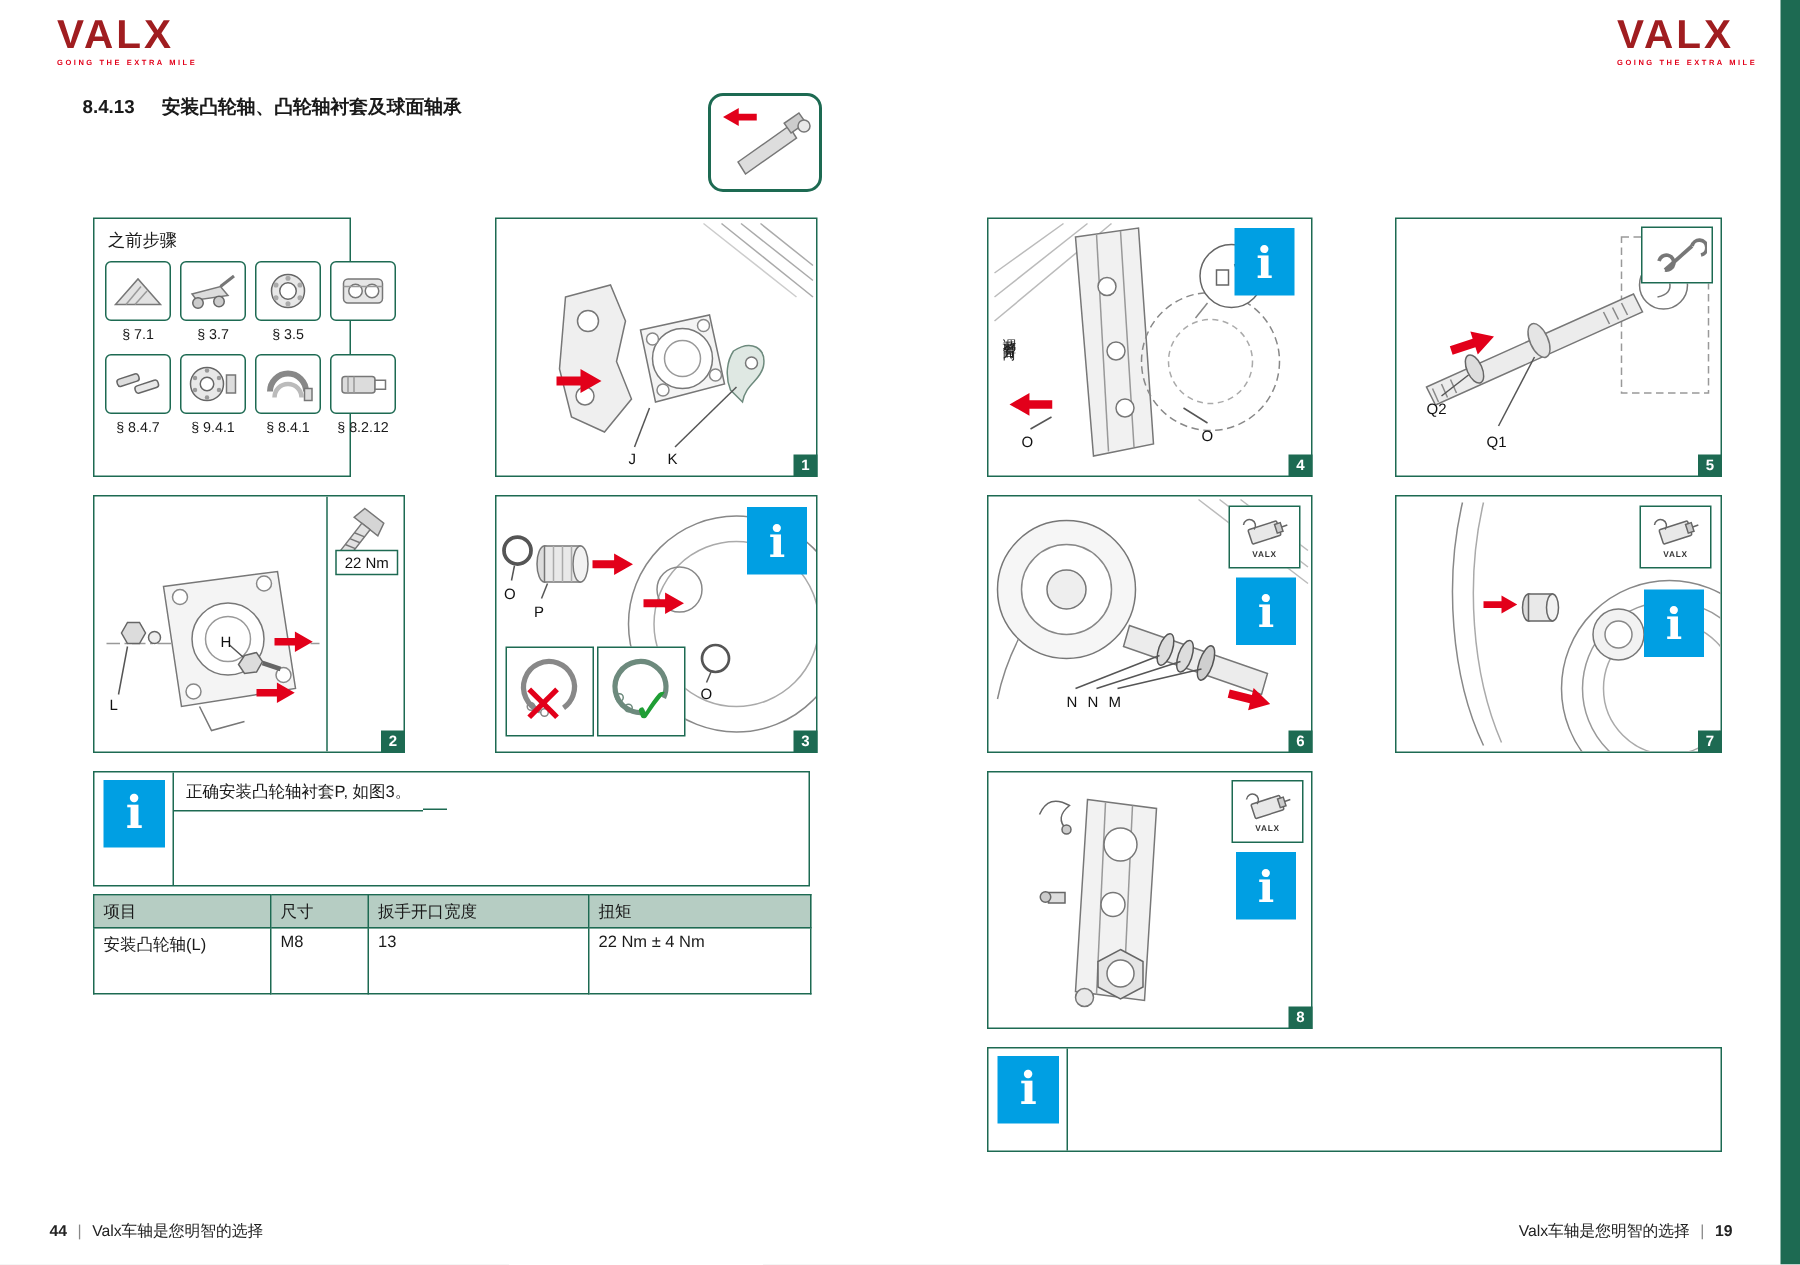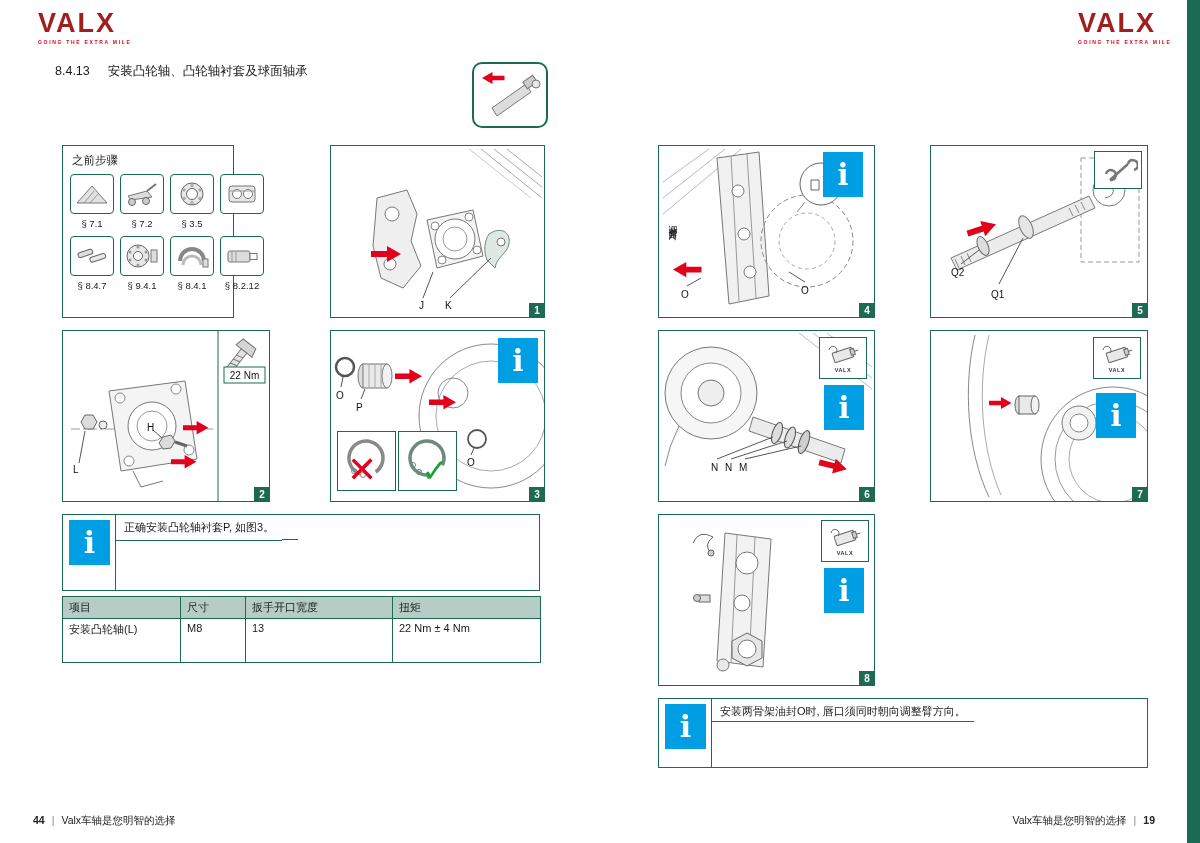--- a/index.html
+++ b/index.html
@@ -5,21 +5,21 @@
   :root{
     --green:#1d6a52; --red:#e2001a; --blue:#009fe3; --thbg:#b6cdc3; --ink:#1a1a1a;
   }
   *{box-sizing:border-box;margin:0;padding:0}
   body{font-family:"Liberation Sans","DejaVu Sans",sans-serif;background:#d8d8d8}
   .page{position:relative;width:1200px;height:843px;background:#fff;margin:0 auto;overflow:hidden}
   .green-strip{position:absolute;top:0;right:0;width:13px;height:100%;background:var(--green)}
   .logo{position:absolute;width:120px}
   .logo .word{font-size:27px;font-weight:900;letter-spacing:2px;color:#a01d20;line-height:1}
   .logo .tag{font-size:5px;font-weight:bold;letter-spacing:1.7px;color:var(--red);margin-top:2px}
-  .section-heading{position:absolute;left:55px;top:63px;font-size:12.5px;font-weight:normal;color:var(--ink)}
+  .section-heading{position:absolute;left:55px;top:63px;font-size:12.5px;font-weight:bold;color:var(--ink)}
   .section-heading .num{margin-right:18px}
   .tool-box{position:absolute;left:472px;top:62px;width:76px;height:66px;border:2.5px solid var(--green);border-radius:10px;background:#fff}
   .gbox{position:absolute;border:1px solid var(--green);background:#fff}
   .panel svg.art{position:absolute;left:0;top:0;width:100%;height:100%}
   svg text{font-family:"Liberation Sans","DejaVu Sans",sans-serif;font-size:10px;fill:#111}
   .badge{position:absolute;right:-1px;bottom:-1px;width:16px;height:15px;background:var(--green);color:#fff;
          font-size:10px;font-weight:bold;display:flex;align-items:center;justify-content:center;line-height:1;z-index:5}
   .info-sq{position:absolute;background:var(--blue);color:#fff;display:flex;align-items:center;justify-content:center;
            font-family:"DejaVu Serif","Liberation Serif",serif;font-weight:bold;z-index:4}
   .panel .info-sq{width:40px;height:45px;font-size:29px}
@@ -116,21 +116,21 @@
     </div>
     <div class="mini" style="left:157px;top:28px">
       <svg width="38" height="30" viewBox="0 0 38 30">
           <rect x="6" y="7" width="26" height="16" rx="3" fill="#e6e6e6" stroke="#777"></rect>
           <circle cx="14" cy="15" r="4.5" fill="#fff" stroke="#777"></circle>
           <circle cx="25" cy="15" r="4.5" fill="#fff" stroke="#777"></circle>
           <line x1="6" y1="12" x2="32" y2="12" stroke="#999"></line>
         </svg>
     </div>
     <div class="mini-label" style="left:7px;top:72px">§ 7.1</div>
-    <div class="mini-label" style="left:57px;top:72px">§ 7.2</div>
+    <div class="mini-label" style="left:57px;top:72px">§ 3.7</div>
     <div class="mini-label" style="left:107px;top:72px">§ 3.5</div>
     <div class="mini-label" style="left:157px;top:72px"></div>
 
     <div class="mini" style="left:7px;top:90px">
       <svg width="38" height="30" viewBox="0 0 38 30">
           <g transform="rotate(-18 19 15)">
             <rect x="6" y="8" width="15" height="5" rx="2" fill="#ddd" stroke="#666"></rect>
             <rect x="16" y="16" width="16" height="5" rx="2" fill="#e8e8e8" stroke="#666"></rect>
           </g>
         </svg>
@@ -462,21 +462,20 @@
     </div>
     <div class="info-sq" style="left:165px;top:53px">i</div>
     <div class="badge">8</div>
   </div>
 
   <div class="note" style="left:658px;top:698px;width:490px;height:70px">
     <div class="icell">
       <div class="info-sq">i</div>
     </div>
     <div class="rows">
-      <div class="row" style="height:23px">安装两骨架油封O时, 唇口须同时朝向调整臂方向。</div>
       <div class="row"></div>
     </div>
   </div>
 
   <div class="footer" style="left:33px">
     <span class="pg">44</span><span class="sep">|</span><span>Valx车轴是您明智的选择</span>
   </div>
   <div class="footer" style="right:45px">
     <span>Valx车轴是您明智的选择</span><span class="sep">|</span><span class="pg">19</span>
   </div>

